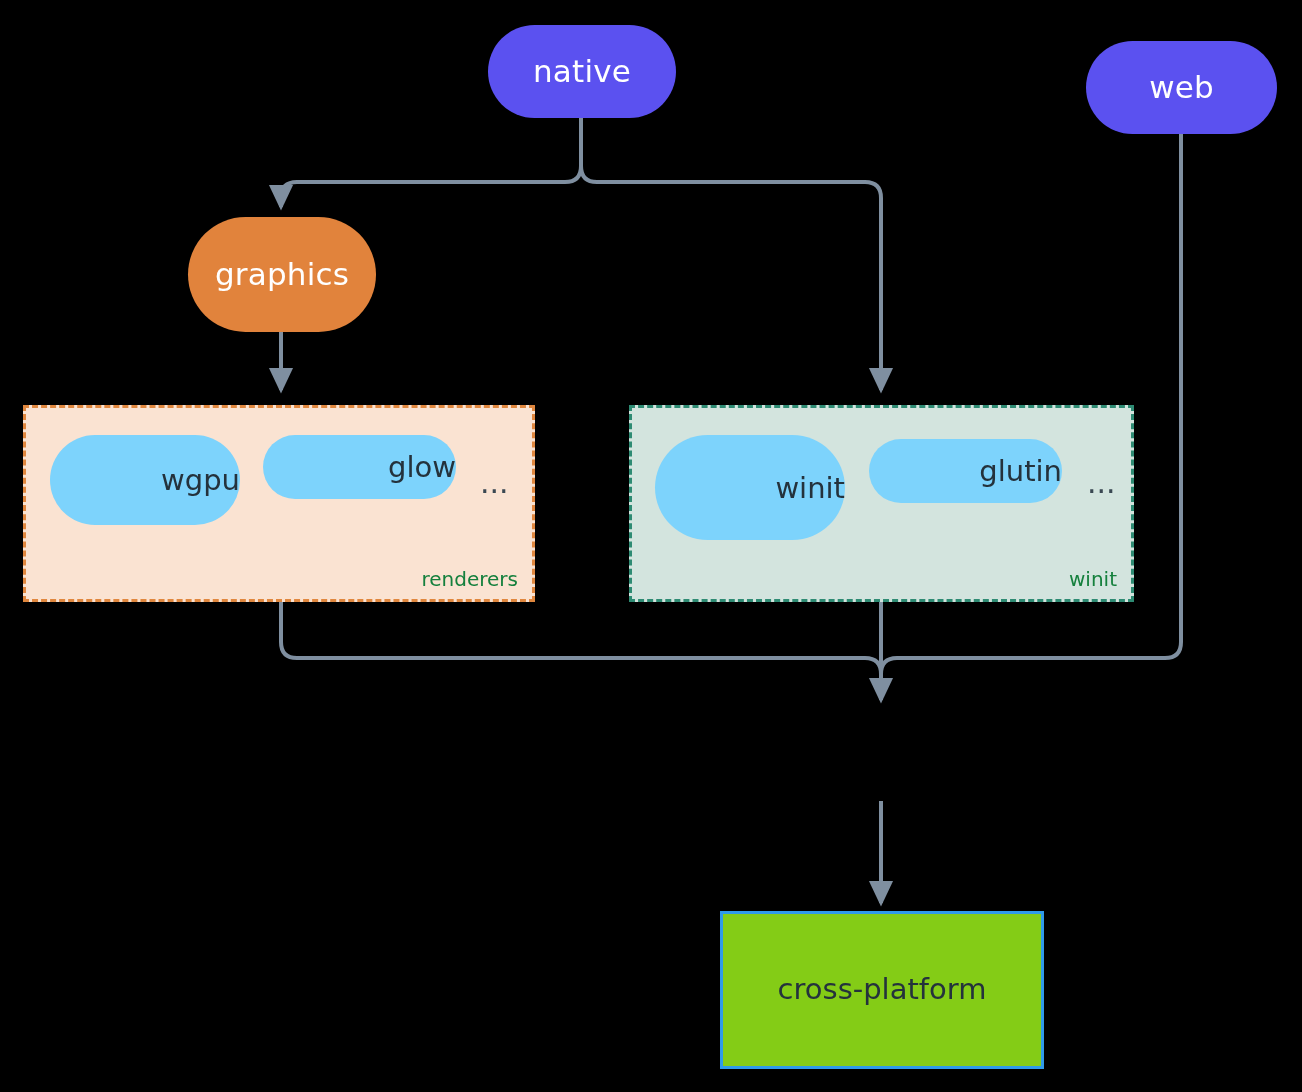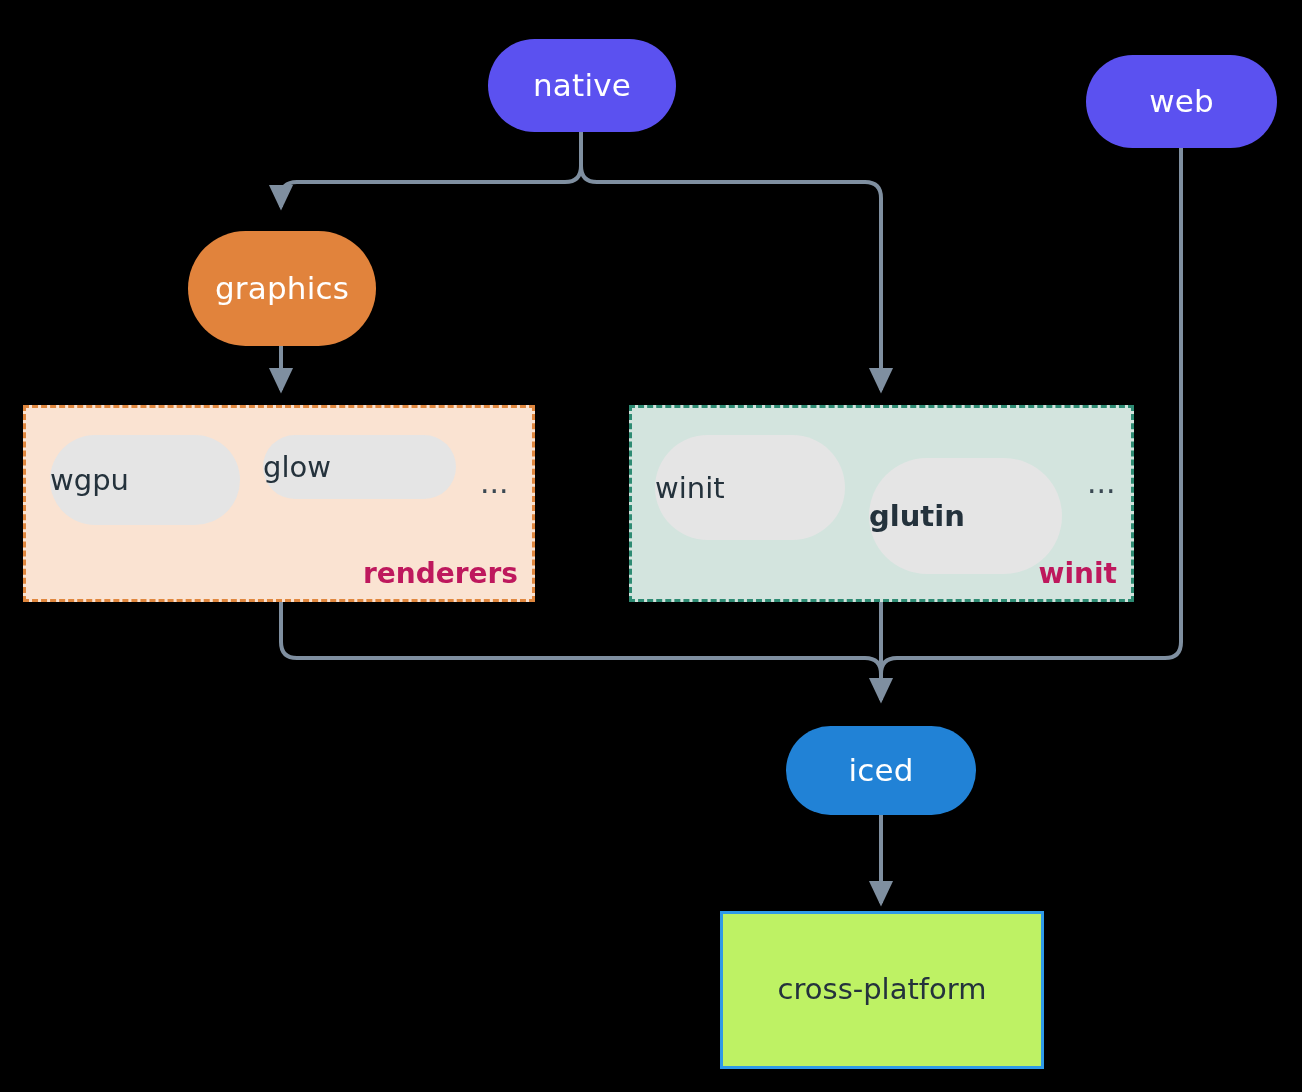--- a/index.html
+++ b/index.html
@@ -24,51 +24,49 @@
     height: 1092px;
   }
   .node {
     position: absolute;
     box-sizing: border-box;
     display: flex;
     align-items: center;
     justify-content: center;
     text-align: center;
     z-index: 3;
-    margin-top: 14px;
   }
   .pill {
     border-radius: 999px;
     color: #ffffff;
     font-size: 31px;
     letter-spacing: 0.2px;
     line-height: 1.1;
   }
   .group-box {
     position: absolute;
     box-sizing: border-box;
     z-index: 2;
   }
   .group-label {
     position: absolute;
     right: 14px;
     bottom: 8px;
-    font-size: 28px;
-    color: #be185d;
+    font-size: 20px;
+    color: #15803d;
     line-height: 1.2;
-    font-weight: bold;
   }
   .sub-pill {
     position: absolute;
     box-sizing: border-box;
-    background: #e5e5e5;
+    background: #7dd3fc;
     border-radius: 999px;
     display: flex;
     align-items: center;
-    justify-content: flex-start;
+    justify-content: flex-end;
     color: #24323c;
     font-size: 29px;
     z-index: 3;
   }
   .ellipsis {
     position: absolute;
     color: #3a4852;
     font-size: 30px;
     line-height: 1;
     z-index: 3;
@@ -144,29 +142,26 @@
   </div>
   <span class="ellipsis" style="left:480px; top:468px;">...</span>
 
   <div class="group-box" style="left:629px; top:405px; width:505px; height:197px;
               background:#D3E4DE; border:3px dashed #2E8B73;">
     <span class="group-label">winit</span>
   </div>
   <div class="sub-pill" style="left:655px; top:435px; width:190px; height:105px;">
     <span>winit</span>
   </div>
-  <div class="sub-pill" style="left:869px; top:458px; width:193px; height:116px;font-weight:bold;">
+  <div class="sub-pill" style="left:869px; top:439px; width:193px; height:64px;">
     <span>glutin</span>
   </div>
   <span class="ellipsis" style="left:1087px; top:468px;">...</span>
 
-  <div class="node pill" style="left:786px; top:712px; width:190px; height:89px; background:#2182D6;">
-    <span>iced</span>
-  </div>
 
   <div class="app-box" style="left:720px; top:911px; width:324px; height:158px;
-              background:#bef264; border:3px solid #2F9AE8;">
+              background:#84cc16; border:3px solid #2F9AE8;">
     <div>
       <div>cross-platform</div>
     </div>
   </div>
 
 </div>
 
 </body></html>

